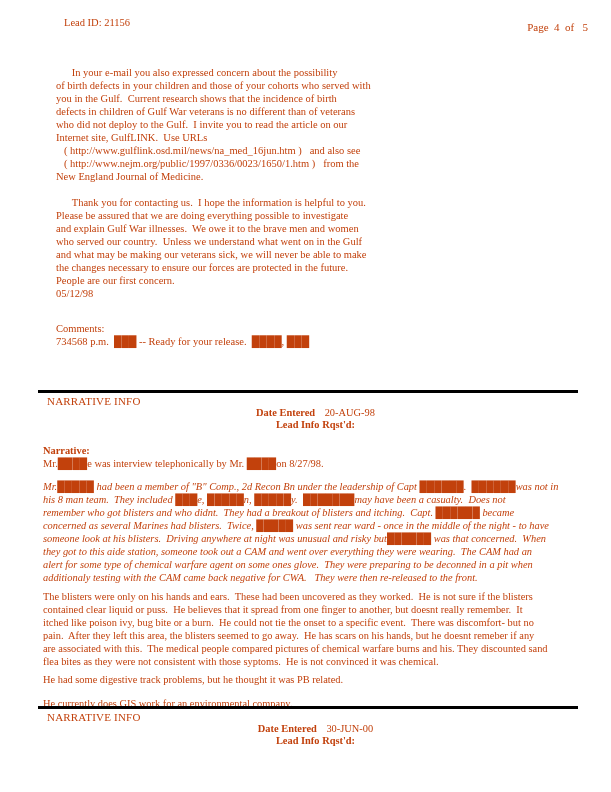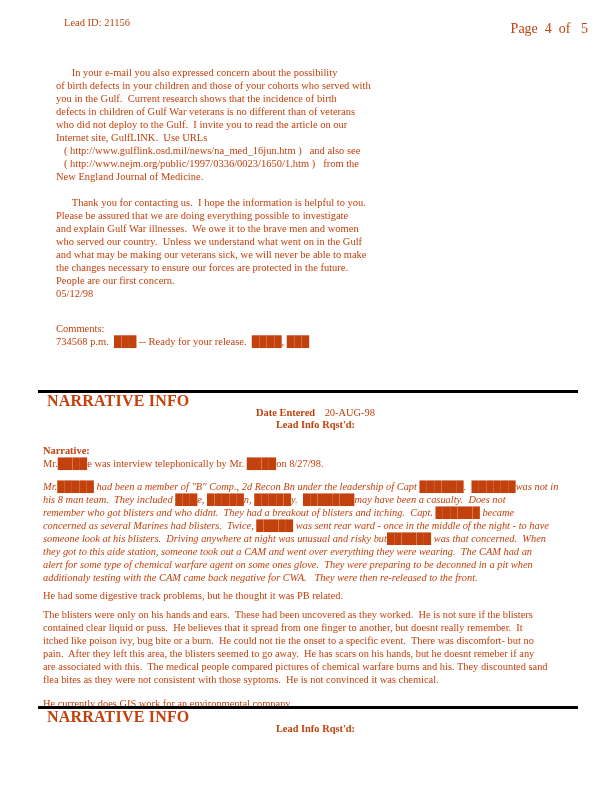--- a/index.html
+++ b/index.html
@@ -14,21 +14,21 @@
     overflow: hidden;
   }
   .pre { white-space: pre-wrap; }
 
   .hdr-left {
     position: absolute; top: 17px; left: 64px;
     font-size: 10.5px; white-space: pre;
   }
   .hdr-right {
     position: absolute; top: 21px; right: 23px;
-    font-size: 14px; white-space: pre;
+    font-size: 11px; white-space: pre;
   }
 
   .letter {
     position: absolute; top: 66px; left: 56px; width: 370px;
     font-size: 10.5px; line-height: 13px;
   }
   .letter .para { margin: 0 0 13px 0; }
 
   .comments {
     position: absolute; top: 322px; left: 56px; width: 420px;
@@ -36,21 +36,21 @@
   }
 
   .nsection {
     position: absolute; left: 38px; width: 540px;
     font-size: 10.4px; line-height: 13px;
   }
   .sec1 { top: 390px; }
   .sec2 { top: 706px; }
   .rule { height: 0; border-top: 3px solid #000; margin: 0 0 1px 0; }
   .sec-title {
-    padding-left: 9px; font-weight: bold; font-size: 16px;
+    padding-left: 9px; font-weight: normal; font-size: 11px;
     letter-spacing: 0.2px; line-height: 12px; margin-top: 2px;
   }
   .sec-row { padding-left: 15px; line-height: 12px; text-align: center; }
   .sec-row .lbl { font-weight: bold; }
   .sec-row .val { margin-left: 7px; }
   .narr-label { padding-left: 5px; font-weight: bold; margin-top: 13px; }
   .ntext { padding-left: 5px; }
   .intro { margin-top: 0; }
   .pA { margin-top: 10px; font-style: italic; }
   .pB { margin-top: 6px; }
@@ -103,31 +103,35 @@
     <div class="narr-label">Narrative:</div>
     <div class="ntext intro pre">Mr.████e was interview telephonically by Mr. ████on 8/27/98.</div>
     <div class="ntext pA pre">Mr.█████ had been a member of "B" Comp., 2d Recon Bn under the leadership of Capt ██████.  ██████was not in
 his 8 man team.  They included ███e, █████n, █████y.  ███████may have been a casualty.  Does not
 remember who got blisters and who didnt.  They had a breakout of blisters and itching.  Capt. ██████ became
 concerned as several Marines had blisters.  Twice, █████ was sent rear ward - once in the middle of the night - to have
 someone look at his blisters.  Driving anywhere at night was unusual and risky but██████ was that concerned.  When
 they got to this aide station, someone took out a CAM and went over everything they were wearing.  The CAM had an
 alert for some type of chemical warfare agent on some ones glove.  They were preparing to be deconned in a pit when
 additionaly testing with the CAM came back negative for CWA.   They were then re-released to the front.</div>
-    <div class="ntext pC pre">He had some digestive track problems, but he thought it was PB related.</div>
     <div class="ntext pB pre">The blisters were only on his hands and ears.  These had been uncovered as they worked.  He is not sure if the blisters
 contained clear liquid or puss.  He believes that it spread from one finger to another, but doesnt really remember.  It
 itched like poison ivy, bug bite or a burn.  He could not tie the onset to a specific event.  There was discomfort- but no
 pain.  After they left this area, the blisters seemed to go away.  He has scars on his hands, but he doesnt remeber if any
 are associated with this.  The medical people compared pictures of chemical warfare burns and his. They discounted sand
 flea bites as they were not consistent with those syptoms.  He is not convinced it was chemical.</div>
+    <div class="ntext pC pre">He had some digestive track problems, but he thought it was PB related.</div>
     <div class="ntext pD pre">He currently does GIS work for an environmental company.</div>
   </div>
 
   <div class="nsection sec2">
     <div class="rule"></div>
     <div class="sec-title">NARRATIVE INFO</div>
+    <div class="sec-row">
+      <span class="lbl">Date Entered</span>
+      <span class="val">30-JUN-00</span>
+    </div>
     <div class="sec-row">
       <span class="lbl">Lead Info Rqst'd:</span>
     </div>
   </div>
 
 </div>
 
 </body></html>

